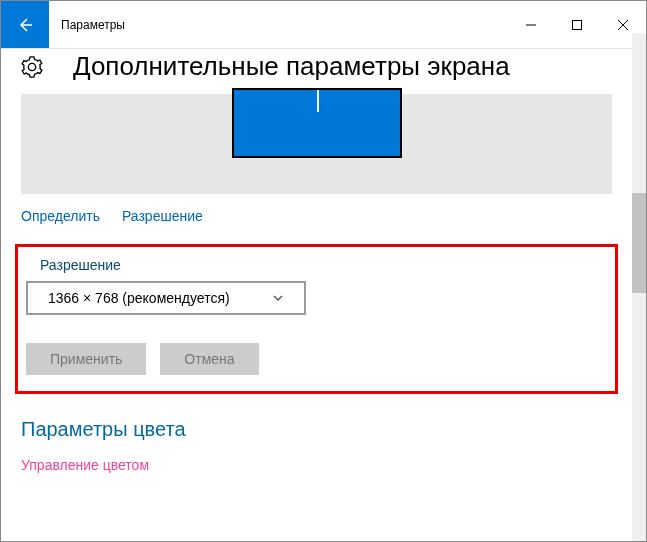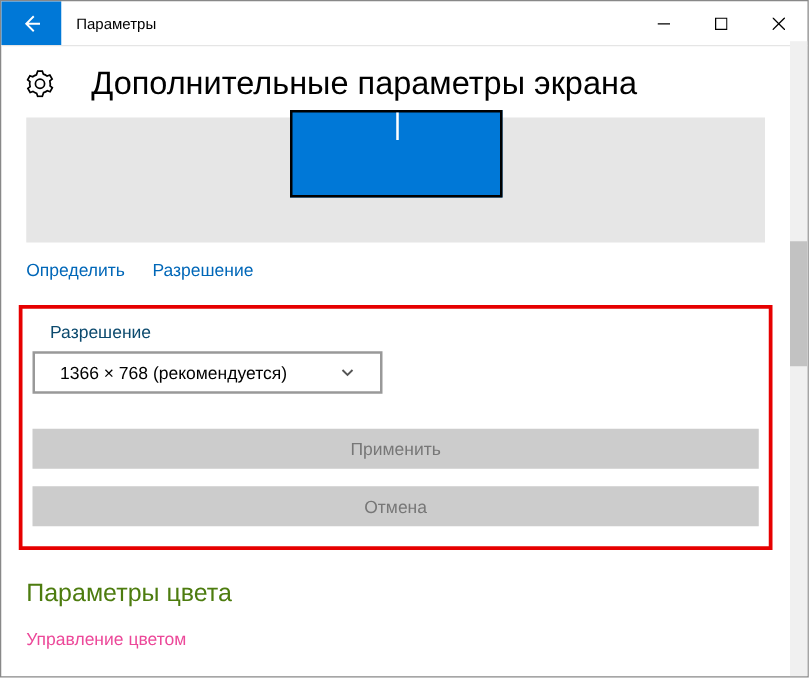--- a/index.html
+++ b/index.html
@@ -1,17 +1,17 @@
 <!DOCTYPE html>
 <html><head>
 <meta charset="utf-8">
 <style>
 * { margin: 0; padding: 0; box-sizing: border-box; font-family: "Segoe UI", Arial, sans-serif; }
 body { width: 647px; height: 542px; background: #fff; border: 1px solid #888; position: relative; overflow: hidden; }
-.titlebar { height: 36px; display: flex; align-items: stretch; border-bottom: 1px solid #e5e5e5; }
+.titlebar { height: 48px; display: flex; align-items: stretch; border-bottom: 1px solid #e5e5e5; }
 .back-btn { width: 48px; background: #0078d7; display: flex; align-items: center; justify-content: center; }
 .back-btn svg { fill: #fff; }
 .title { flex: 1; display: flex; align-items: center; padding-left: 12px; font-size: 12px; color: #000; }
 .win-btns { display: flex; }
 .win-btn { width: 46px; display: flex; align-items: center; justify-content: center; }
 .win-btn svg { stroke: #000; fill: none; }
 .content { position: absolute; top: 32px; left: 0; right: 14px; bottom: 0; overflow: hidden; padding: 0 0 0 0; }
 .scrollbar-track { position: absolute; top: 32px; right: 0; width: 14px; bottom: 0; background: #f0f0f0; }
 .scrollbar-thumb { position: absolute; right: 0; top: 192px; width: 14px; height: 100px; background: #c2c2c2; }
 .header-row { display: flex; align-items: center; padding: 18px 20px 12px 20px; gap: 30px; }
@@ -19,23 +19,23 @@
 .page-title { font-size: 26px; font-weight: 400; color: #000; }
 .preview-area { margin: 0 20px; height: 100px; background: #e6e6e6; position: relative; }
 .monitor { position: absolute; left: 50%; top: -6px; transform: translateX(-50%); width: 170px; height: 70px; background: #0078d7; border: 2px solid #000; }
 .monitor-divider { position: absolute; left: 50%; top: 0; width: 2px; height: 22px; background: #fff; }
 .link-row { display: flex; gap: 22px; padding: 14px 20px 14px 20px; font-size: 14px; align-items: flex-end; }
 .link { color: #0067b8; cursor: pointer; }
 .highlight-box { margin: 6px 14px 0 14px; border: 3px solid #e60000; padding: 10px 8px 16px 8px; }
 .section-label { font-size: 14px; color: #0c4a6e; margin-bottom: 8px; margin-left: 14px; }
 .dropdown { width: 280px; height: 34px; border: 2px solid #999; background: #fff; display: flex; align-items: center; justify-content: space-between; padding: 0 20px; font-size: 14px; color: #000; cursor: pointer; }
 .chevron { width: 12px; height: 12px; }
-.btn-row { display: flex; gap: 14px; margin-top: 28px; flex-direction: column; }
+.btn-row { display: flex; gap: 14px; margin-top: 28px; }
 .btn { height: 32px; padding: 0 24px; background: #ccc; color: #777; font-size: 14px; display: flex; align-items: center; justify-content: center; border: none; }
-.section-title { font-size: 20px; font-weight: 400; color: #4d7c0f; padding: 24px 20px 10px 20px; }
+.section-title { font-size: 20px; font-weight: 400; color: #0369a1; padding: 24px 20px 10px 20px; }
 .color-link { display: block; padding: 6px 20px; font-size: 14px; color: #ec4899; cursor: pointer; }
 </style>
 </head>
 <body>
 
 <div class="titlebar">
   <div class="back-btn">
     <svg width="18" height="18" viewBox="0 0 18 18">
         <path d="M11 3 L5 9 L11 15 M5 9 L16 9" stroke="#fff" stroke-width="1.5" fill="none"></path>
       </svg>

